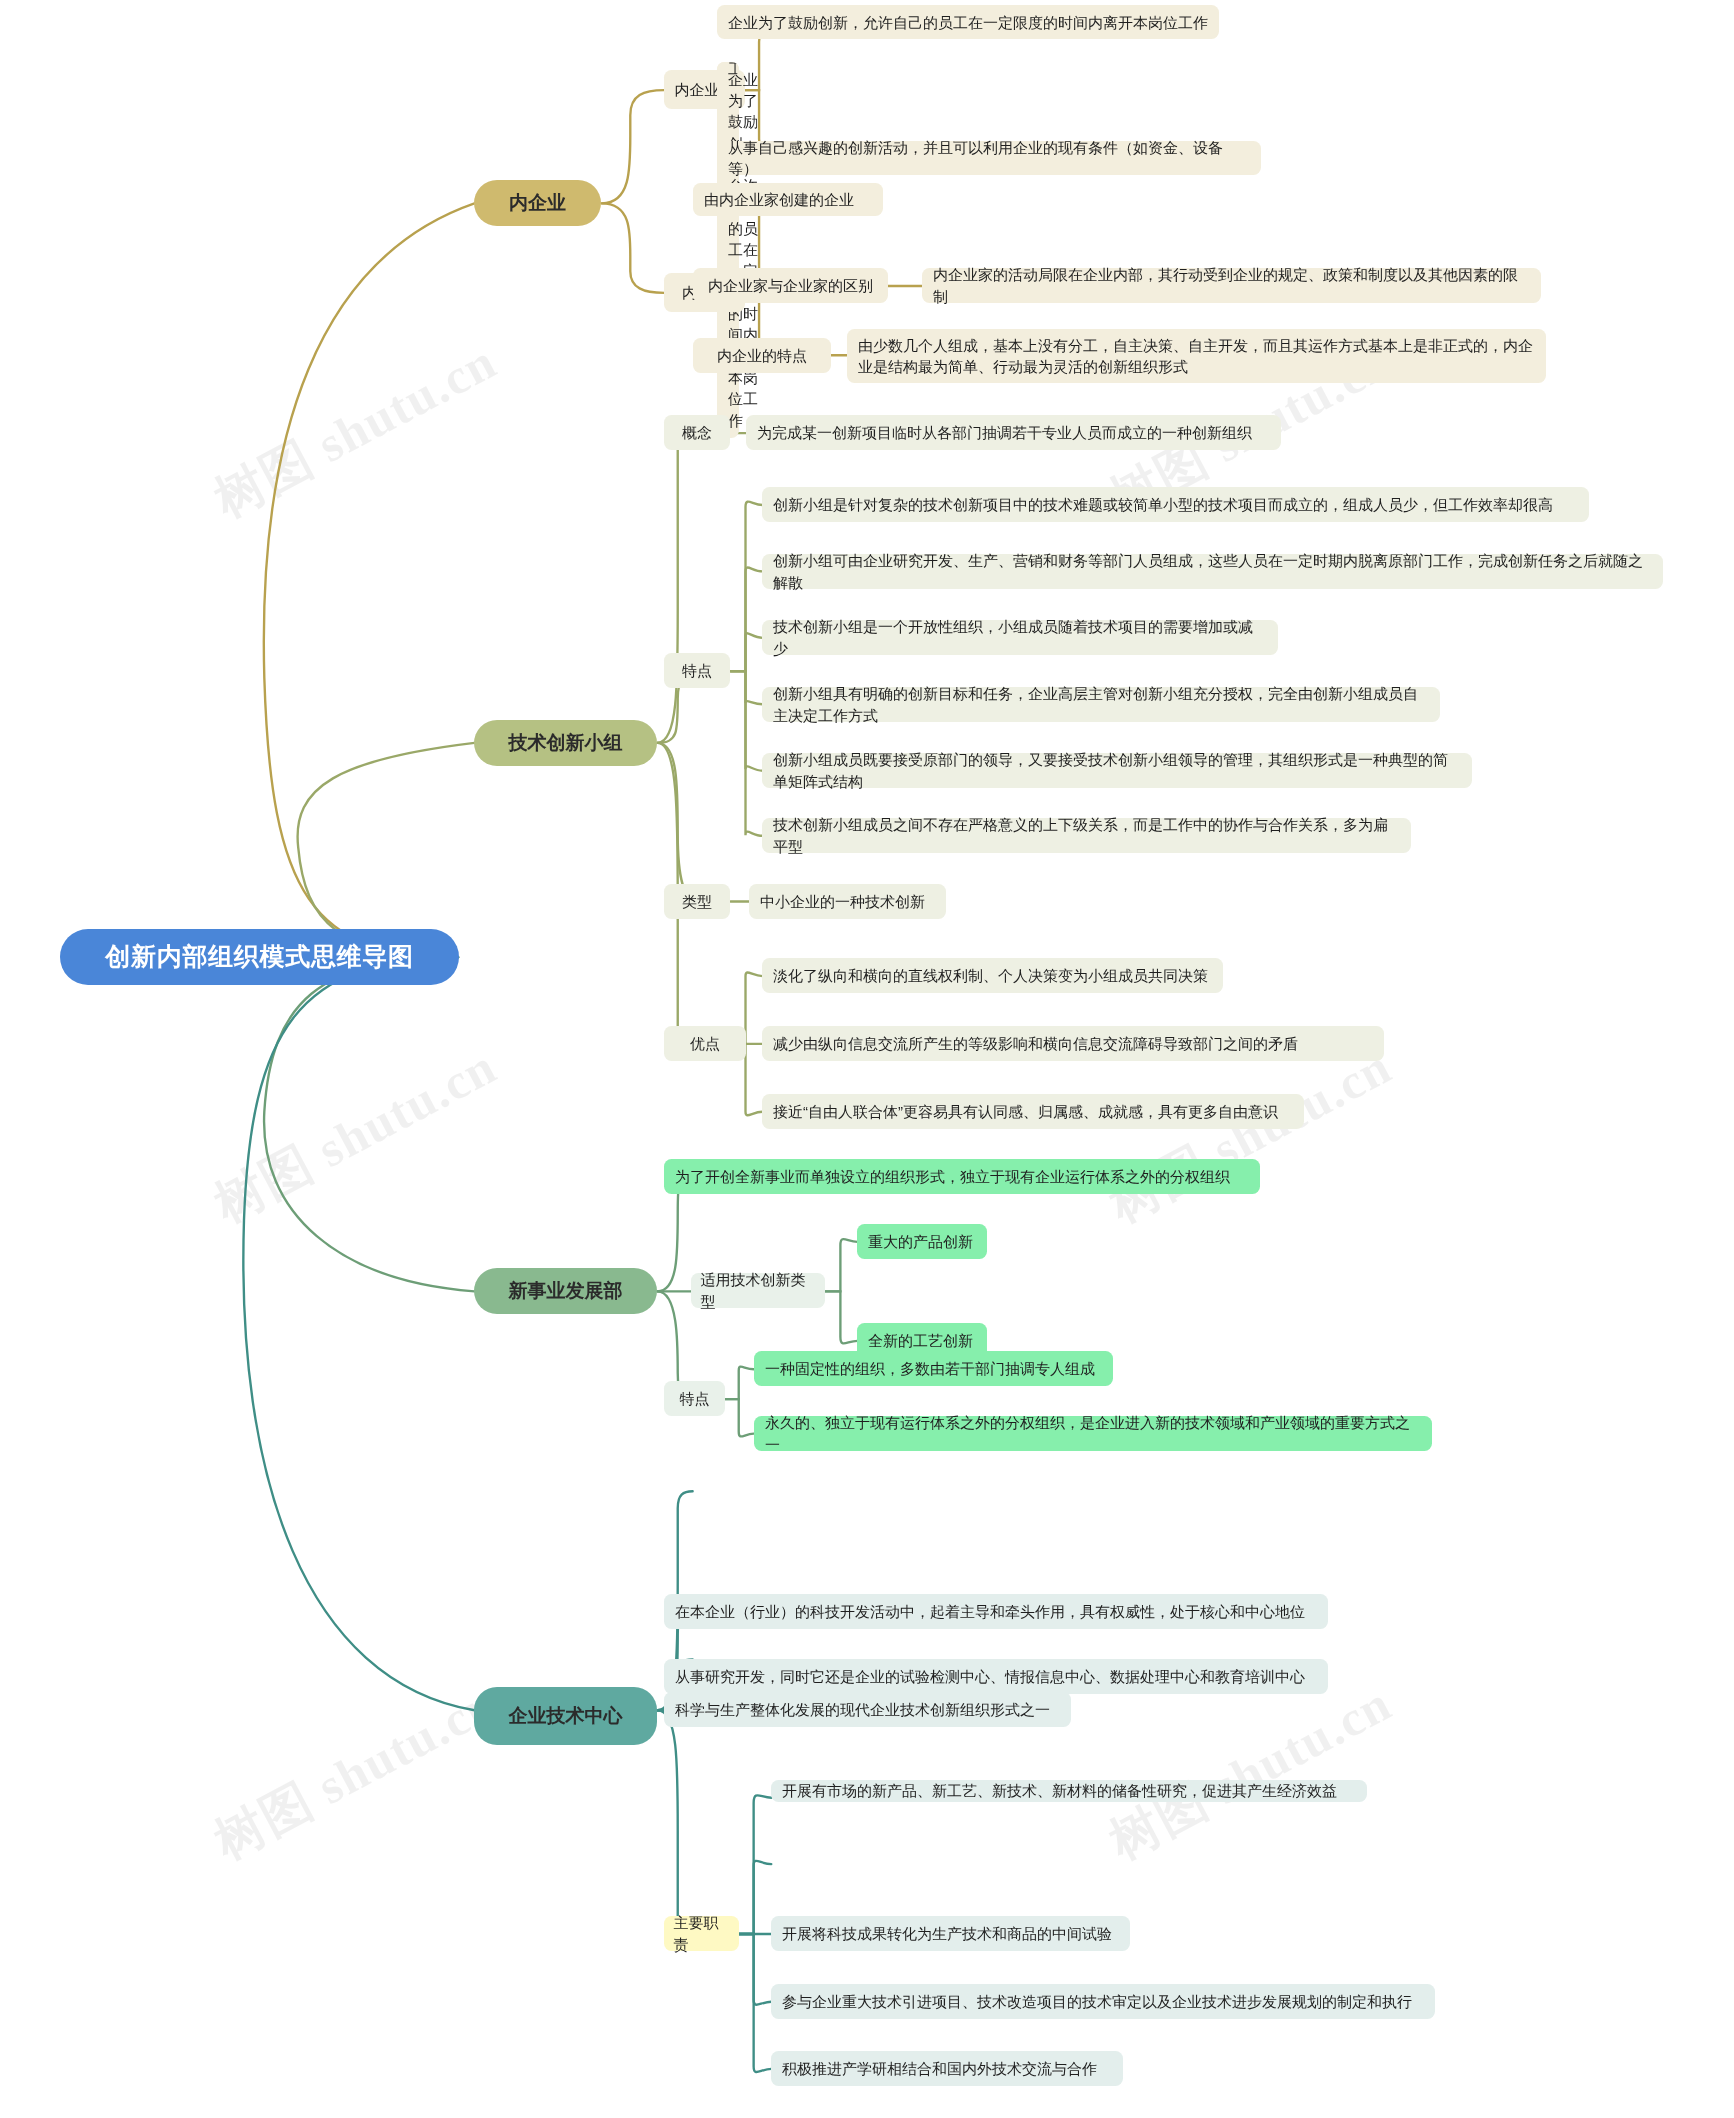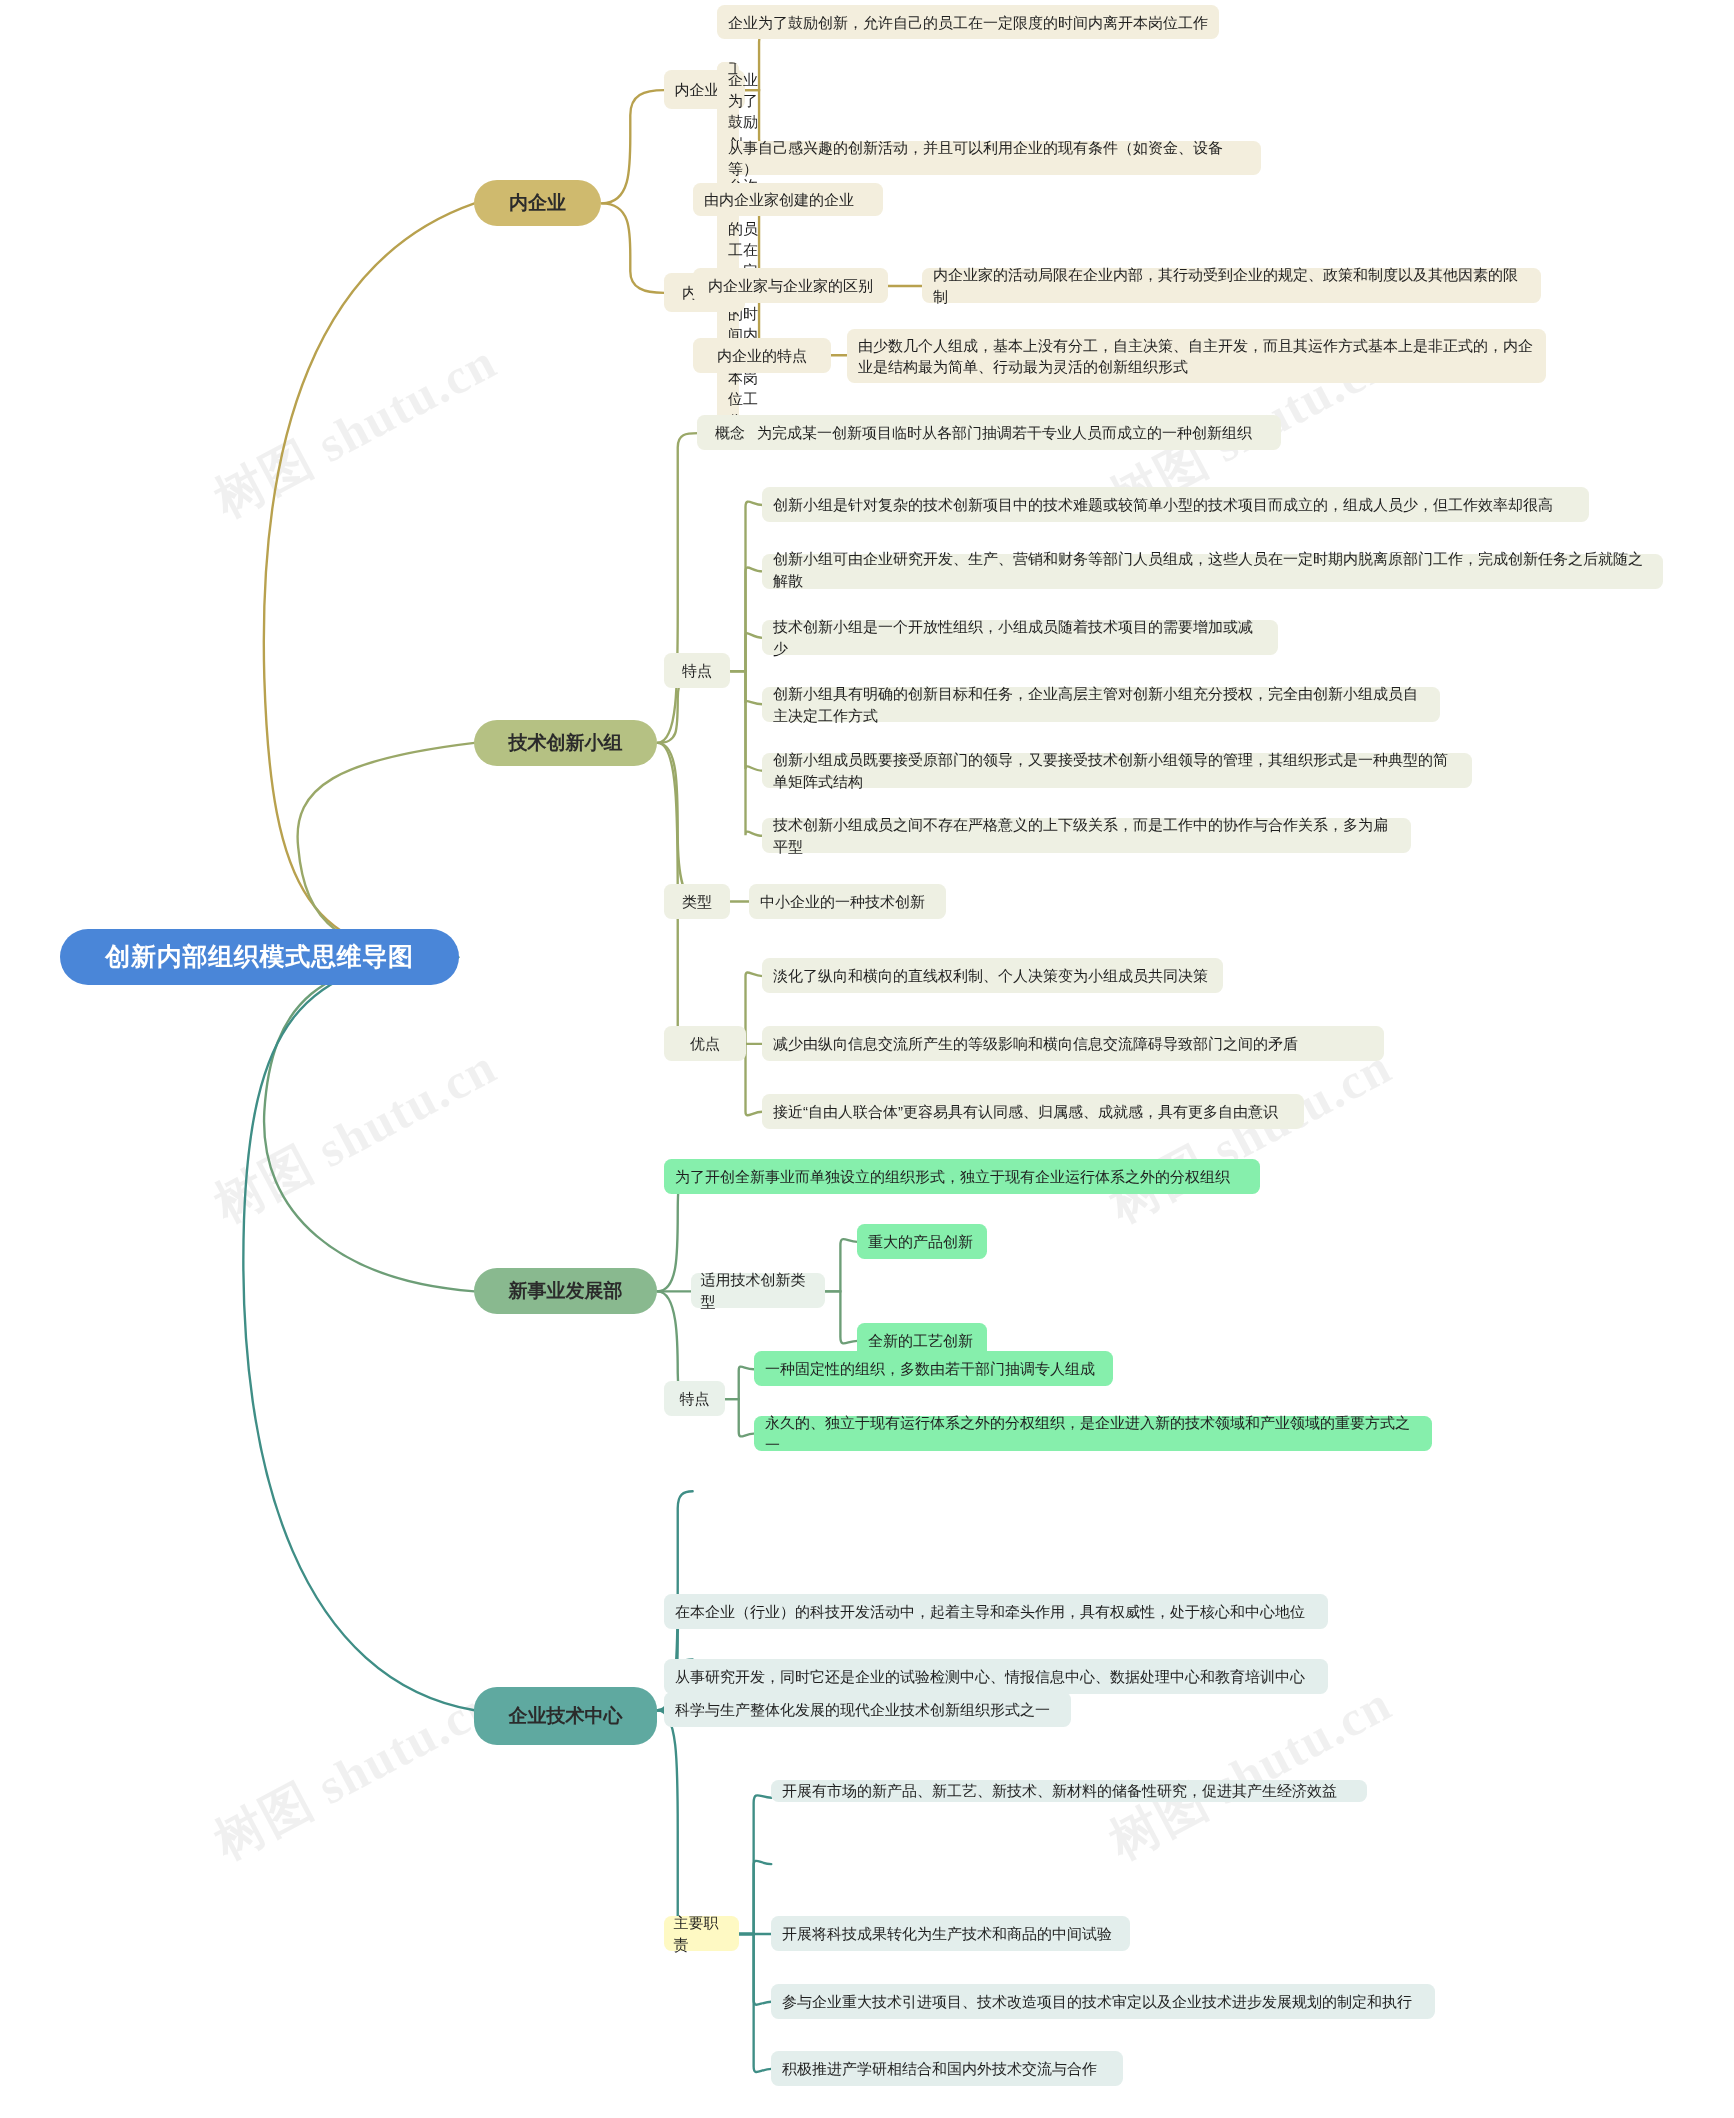--- a/index.html
+++ b/index.html
@@ -161,26 +161,26 @@
   <div class="node leaf f-gold" style="left:693px;top:183px;width:190px;height:33px;">由内企业家创建的企业</div>
 
   <div class="node lbl l-gold" style="left:693px;top:268px;width:195px;height:35px;">内企业家与企业家的区别</div>
   <div class="node leaf f-gold" style="left:922px;top:268px;width:619px;height:35px;">内企业家的活动局限在企业内部，其行动受到企业的规定、政策和制度以及其他因素的限制</div>
 
   <div class="node lbl l-gold" style="left:693px;top:338px;width:138px;height:35px;">内企业的特点</div>
   <div class="node leaf f-gold" style="left:847px;top:329px;width:699px;height:54px;">由少数几个人组成，基本上没有分工，自主决策、自主开发，而且其运作方式基本上是非正式的，内企业是结构最为简单、行动最为灵活的创新组织形式</div>
 
   <div class="node topic t-olive" style="left:474px;top:720px;width:183px;height:46px;">技术创新小组</div>
 
-  <div class="node lbl l-olive" style="left:664px;top:415px;width:66px;height:35px;margin-left:33px;">概念</div>
+  <div class="node lbl l-olive" style="left:664px;top:415px;width:66px;height:35px;">概念</div>
   <div class="node leaf f-olive" style="left:746px;top:415px;width:535px;height:35px;">为完成某一创新项目临时从各部门抽调若干专业人员而成立的一种创新组织</div>
 
   <div class="node lbl l-olive" style="left:664px;top:653px;width:66px;height:35px;">特点</div>
   <div class="node leaf f-olive" style="left:762px;top:487px;width:827px;height:35px;">创新小组是针对复杂的技术创新项目中的技术难题或较简单小型的技术项目而成立的，组成人员少，但工作效率却很高</div>
-  <div class="node leaf f-olive" style="left:762px;top:554px;width:901px;height:35px;font-family:Liberation Mono, monospace;">创新小组可由企业研究开发、生产、营销和财务等部门人员组成，这些人员在一定时期内脱离原部门工作，完成创新任务之后就随之解散</div>
+  <div class="node leaf f-olive" style="left:762px;top:554px;width:901px;height:35px;">创新小组可由企业研究开发、生产、营销和财务等部门人员组成，这些人员在一定时期内脱离原部门工作，完成创新任务之后就随之解散</div>
   <div class="node leaf f-olive" style="left:762px;top:620px;width:516px;height:35px;">技术创新小组是一个开放性组织，小组成员随着技术项目的需要增加或减少</div>
   <div class="node leaf f-olive" style="left:762px;top:687px;width:678px;height:35px;">创新小组具有明确的创新目标和任务，企业高层主管对创新小组充分授权，完全由创新小组成员自主决定工作方式</div>
   <div class="node leaf f-olive" style="left:762px;top:753px;width:710px;height:35px;">创新小组成员既要接受原部门的领导，又要接受技术创新小组领导的管理，其组织形式是一种典型的简单矩阵式结构</div>
   <div class="node leaf f-olive" style="left:762px;top:818px;width:649px;height:35px;">技术创新小组成员之间不存在严格意义的上下级关系，而是工作中的协作与合作关系，多为扁平型</div>
 
   <div class="node lbl l-olive" style="left:664px;top:884px;width:66px;height:35px;">类型</div>
   <div class="node leaf f-olive" style="left:749px;top:884px;width:197px;height:35px;">中小企业的一种技术创新</div>
 
   <div class="node lbl l-olive" style="left:664px;top:1026px;width:82px;height:35px;">优点</div>
   <div class="node leaf f-olive" style="left:762px;top:958px;width:461px;height:35px;">淡化了纵向和横向的直线权利制、个人决策变为小组成员共同决策</div>

